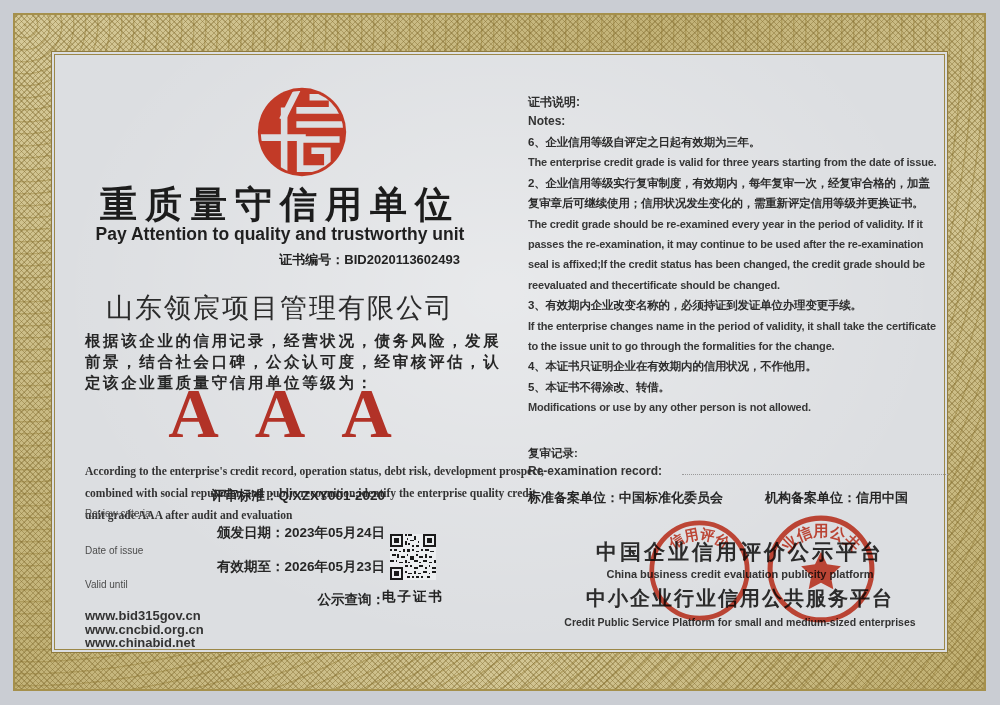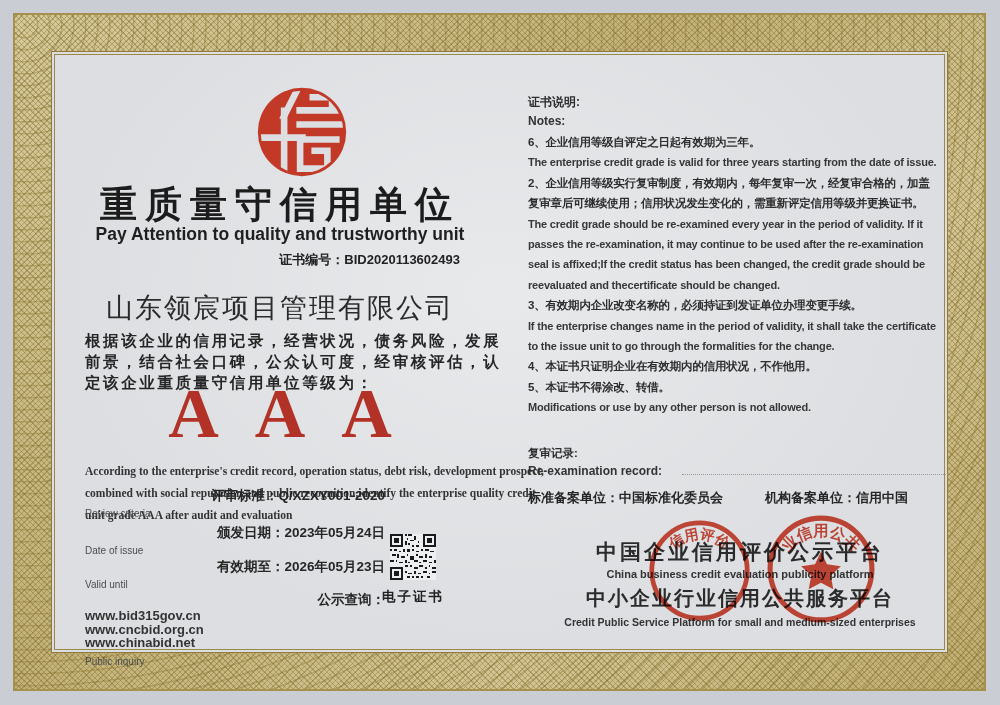--- a/index.html
+++ b/index.html
@@ -139,21 +139,20 @@
     </div>
     <div class="frow" style="top:539px">
       <div class="urlrow">
         <div class="main">公示查询：</div>
         <div class="urls">
           <div>www.bid315gov.cn</div>
           <div>www.cncbid.org.cn</div>
           <div>www.chinabid.net</div>
         </div>
       </div>
-      <div class="sub" style="margin-top:6px">Public inquiry</div>
     </div>
 
     <svg class="qr" viewBox="0 0 25 25" shape-rendering="crispEdges">
       <rect width="25" height="25" fill="#eceef0"></rect>
       <path fill="#1a1a1a" d="M0,0h7v7h-7z M18,0h7v7h-7z M0,18h7v7h-7z"></path>
       <path fill="#eceef0" d="M1,1h5v5h-5z M19,1h5v5h-5z M1,19h5v5h-5z"></path>
       <path fill="#1a1a1a" d="M2,2h3v3h-3z M20,2h3v3h-3z M2,20h3v3h-3z"></path>
       <path fill="#1a1a1a" d="M8,0h1v1h-1z M10,0h2v1h-2z M13,1h1v2h-1z M9,2h1v1h-1z M11,3h2v1h-2z M8,4h1v2h-1z M15,4h1v1h-1z M10,5h1v1h-1z M12,6h1v1h-1z M14,6h2v1h-2z M0,8h1v1h-1z M2,8h2v1h-2z M5,9h1v1h-1z M7,8h1v2h-1z M9,8h2v2h-2z M12,8h1v1h-1z M14,9h2v1h-2z M17,8h1v1h-1z M19,8h2v1h-2z M22,9h2v1h-2z M1,11h2v1h-2z M4,11h1v2h-1z M6,12h2v1h-2z M9,11h1v1h-1z M11,12h2v2h-2z M14,11h1v1h-1z M16,12h2v1h-2z M19,11h1v2h-1z M21,12h2v1h-2z M0,14h2v1h-2z M3,14h1v1h-1z M5,15h2v1h-2z M8,14h1v2h-1z M10,15h1v1h-1z M13,14h2v1h-2z M16,15h1v1h-1z M18,14h2v1h-2z M21,15h2v1h-2z M24,14h1v2h-1z M8,17h2v1h-2z M11,17h1v1h-1z M13,18h2v1h-2z M16,17h2v1h-2z M19,18h1v1h-1z M21,17h1v1h-1z M23,18h2v1h-2z M8,20h1v1h-1z M10,21h2v1h-2z M13,20h1v2h-1z M15,21h2v1h-2z M18,20h2v1h-2z M21,21h1v1h-1z M23,20h2v1h-2z M9,23h2v1h-2z M12,23h1v1h-1z M14,23h2v1h-2z M17,23h1v1h-1z M20,23h2v1h-2z"></path>
     </svg>
     <div class="qr-label">电子证书</div>

